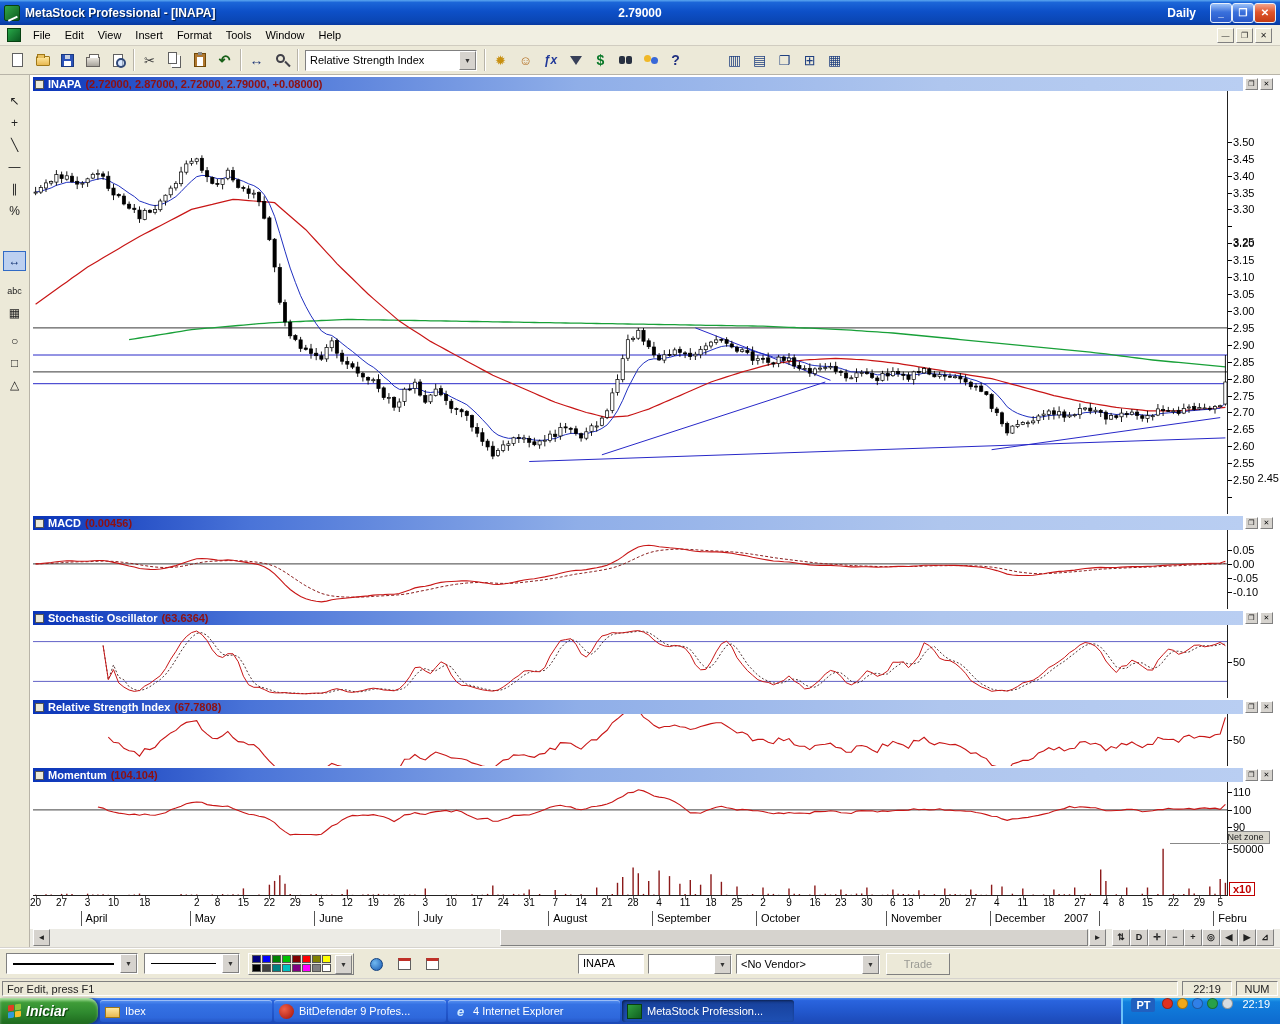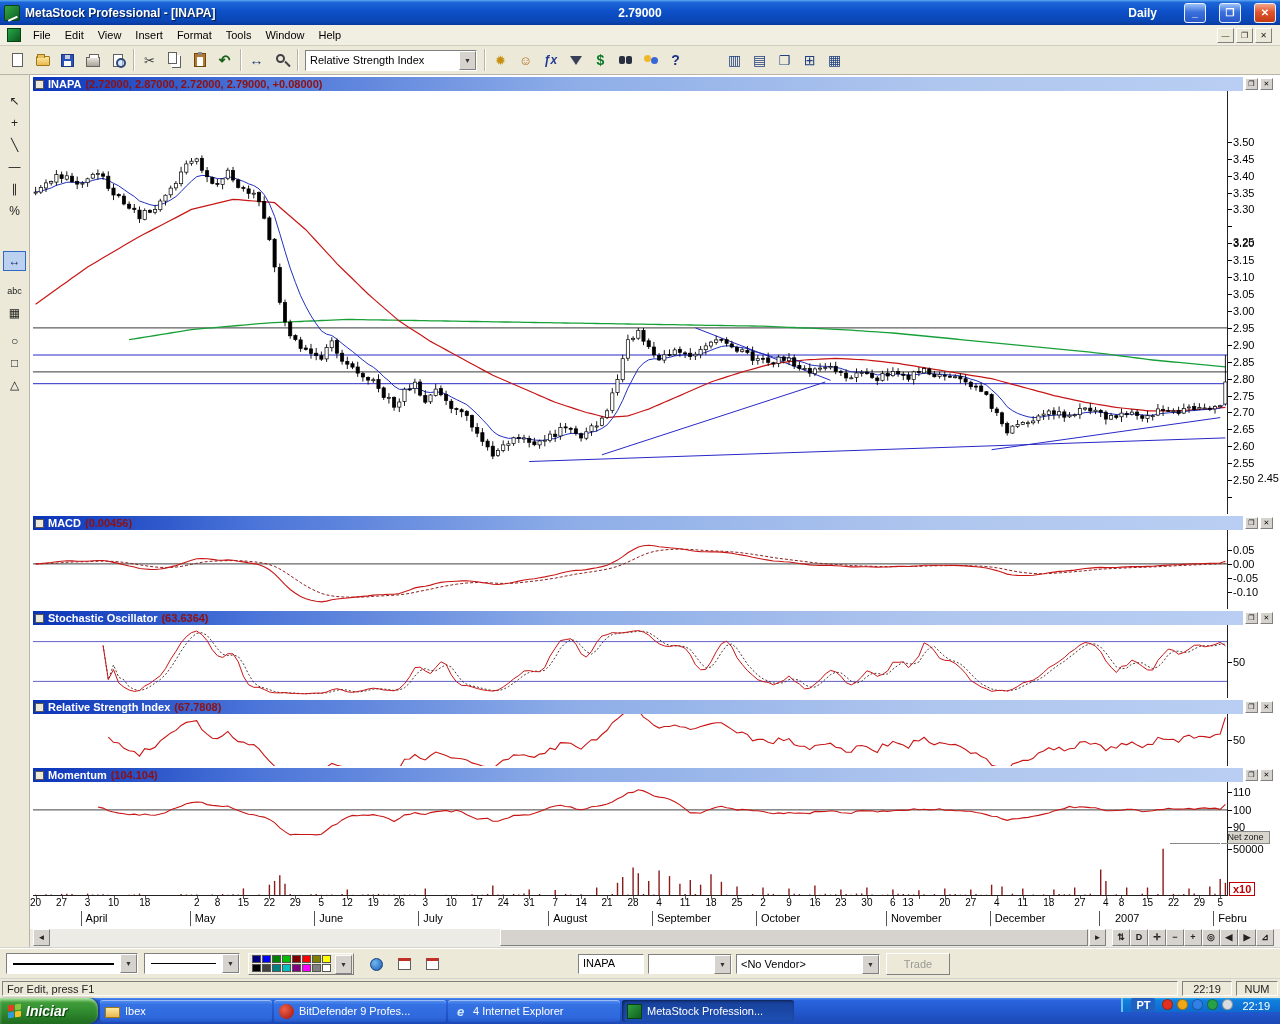--- a/index.html
+++ b/index.html
@@ -7,21 +7,21 @@
 body{font-family:"Liberation Sans",sans-serif;font-size:11px;background:#D6D3CE;position:relative}
 #app{position:absolute;left:0;top:0;width:1280px;height:1024px}
 .abs{position:absolute}
 
 
 .titlebar{left:0;top:0;width:1280px;height:25px;background:linear-gradient(180deg,#5CA8F0 0%,#1C66D8 10%,#0D50C8 45%,#0A46B4 85%,#0838A0 100%);display:flex;align-items:center;padding:0 4px;color:#fff}
 .appicon{width:16px;height:16px;margin-right:5px;background:linear-gradient(135deg,#34A848,#0C5C20);border:1px solid #084010;border-radius:2px;position:relative;flex:none}
 .appicon::after{content:"";position:absolute;left:2px;top:8px;width:10px;height:4px;border-bottom:2px solid #fff;transform:rotate(-25deg)}
 .wtitle{font-weight:bold;font-size:12px;text-shadow:1px 1px 1px #001a44;white-space:nowrap}
 .wquote{position:absolute;left:50%;transform:translateX(-50%);font-weight:bold;font-size:12px}
-.wright{margin-left:auto;display:flex;align-items:center;gap:13px}
+.wright{margin-left:auto;display:flex;align-items:center;gap:0}
 .wperiod{font-weight:bold;font-size:12px;margin-right:14px}
 .xpbtn{width:22px;height:20px;border:1px solid #E8F0FC;border-radius:3px;background:linear-gradient(180deg,#9CC2F8 0%,#3A70DC 45%,#2858C8 100%);font-size:10px;line-height:18px;text-align:center;color:#fff;font-weight:bold}
 .xpbtn.close{background:linear-gradient(180deg,#F4A58C 0%,#E0552C 45%,#C43C14 100%)}
 
 
 .menubar{left:0;top:25px;width:1280px;height:21px;background:#F1EFE2;border-bottom:1px solid #D0CCC0;display:flex;align-items:center;padding:0 2px}
 .mdiicon{width:14px;height:14px;margin:0 5px;background:linear-gradient(135deg,#28A848,#0A5820);border:1px solid #064010;flex:none}
 .mitems{display:flex}
 .mitem{padding:3px 7px;color:#000}
 .mdibtns{margin-left:auto;display:flex;gap:2px;margin-right:6px}
@@ -118,21 +118,21 @@
 .xpflag{width:6px;height:6px;margin-right:12px;margin-top:-7px;background:#E33E23;border-radius:1px;box-shadow:7px 0 0 #8CC63F,0 7px 0 #2F9BDA,7px 7px 0 #F7BE2A;transform:skewY(-8deg)}
 .tasks{display:flex;padding-left:2px;min-width:0}
 .taskbtn{width:172px;height:22px;margin:2px 2px 0 0;display:inline-flex;align-items:center;border-radius:3px;background:linear-gradient(180deg,#5A93F2 0%,#3572E4 20%,#2E68DC 80%,#2558C8 100%);box-shadow:inset 0 1px 0 rgba(255,255,255,.4);color:#fff;padding:0 5px;overflow:hidden;flex:none}
 .taskbtn.active{background:linear-gradient(180deg,#17409A 0%,#1E50B4 100%);box-shadow:inset 1px 1px 3px rgba(0,0,0,.55)}
 .tlbl{white-space:nowrap;overflow:hidden;text-overflow:ellipsis;font-size:11px;margin-left:5px}
 .ticn{width:15px;height:15px;flex:none}
 .folder-icon{background:linear-gradient(#FFE8A0,#E8B850);border:1px solid #A07818;height:11px;margin-top:2px}
 .bitdefender-icon{background:radial-gradient(circle at 35% 35%,#F06048,#A01008);border-radius:50%}
 .ie-icon{color:#CFE8FF;font-weight:bold;font-style:italic;font-size:13px;text-align:center;line-height:15px}
 .metastock-icon{background:linear-gradient(135deg,#30A040,#106020);border:1px solid #084010}
-.tray{margin-left:auto;height:14px;display:flex;align-items:flex-end;background:linear-gradient(180deg,#2FA8F0 0%,#1180DE 15%,#0E6CD0 90%);border-left:2px solid #6CC2F8;padding:0 10px 0 8px;flex:none}
+.tray{margin-left:auto;height:26px;display:flex;align-items:flex-start;background:linear-gradient(180deg,#2FA8F0 0%,#1180DE 15%,#0E6CD0 90%);border-left:2px solid #6CC2F8;padding:0 10px 0 8px;flex:none}
 .lang{color:#fff;font-weight:bold;font-size:11px;background:#2060C0;padding:1px 5px;margin-right:7px;border-radius:2px}
 .trayicons span{width:11px;height:11px;border-radius:50%;display:inline-block;margin-right:4px;border:1px solid rgba(0,0,0,.3)}
 .clock{color:#fff;font-size:11px;margin-left:5px}
 </style>
 </head>
 <body>
 
 <div id="app">
 
   <div class="titlebar abs">
@@ -1285,17 +1285,17 @@
     <div class="mlab" style="left: 553.163px;">August</div>
     <div class="mtick" style="left: 548px;"></div>
     <div class="mlab" style="left: 657.076px;">September</div>
     <div class="mtick" style="left: 652px;"></div>
     <div class="mlab" style="left: 760.989px;">October</div>
     <div class="mtick" style="left: 756px;"></div>
     <div class="mlab" style="left: 890.88px;">November</div>
     <div class="mtick" style="left: 886px;"></div>
     <div class="mlab" style="left: 994.793px;">December</div>
     <div class="mtick" style="left: 990px;"></div>
-    <div class="mlab" style="left: 1115px;">2007</div>
+    <div class="mlab" style="left: 1064px;">2007</div>
     <div class="mtick" style="left: 1099px;"></div>
     <div class="mlab" style="left: 1218.21px;">Febru</div>
     <div class="mtick" style="left: 1213px;"></div>
   </div>
 
 </body></html>

